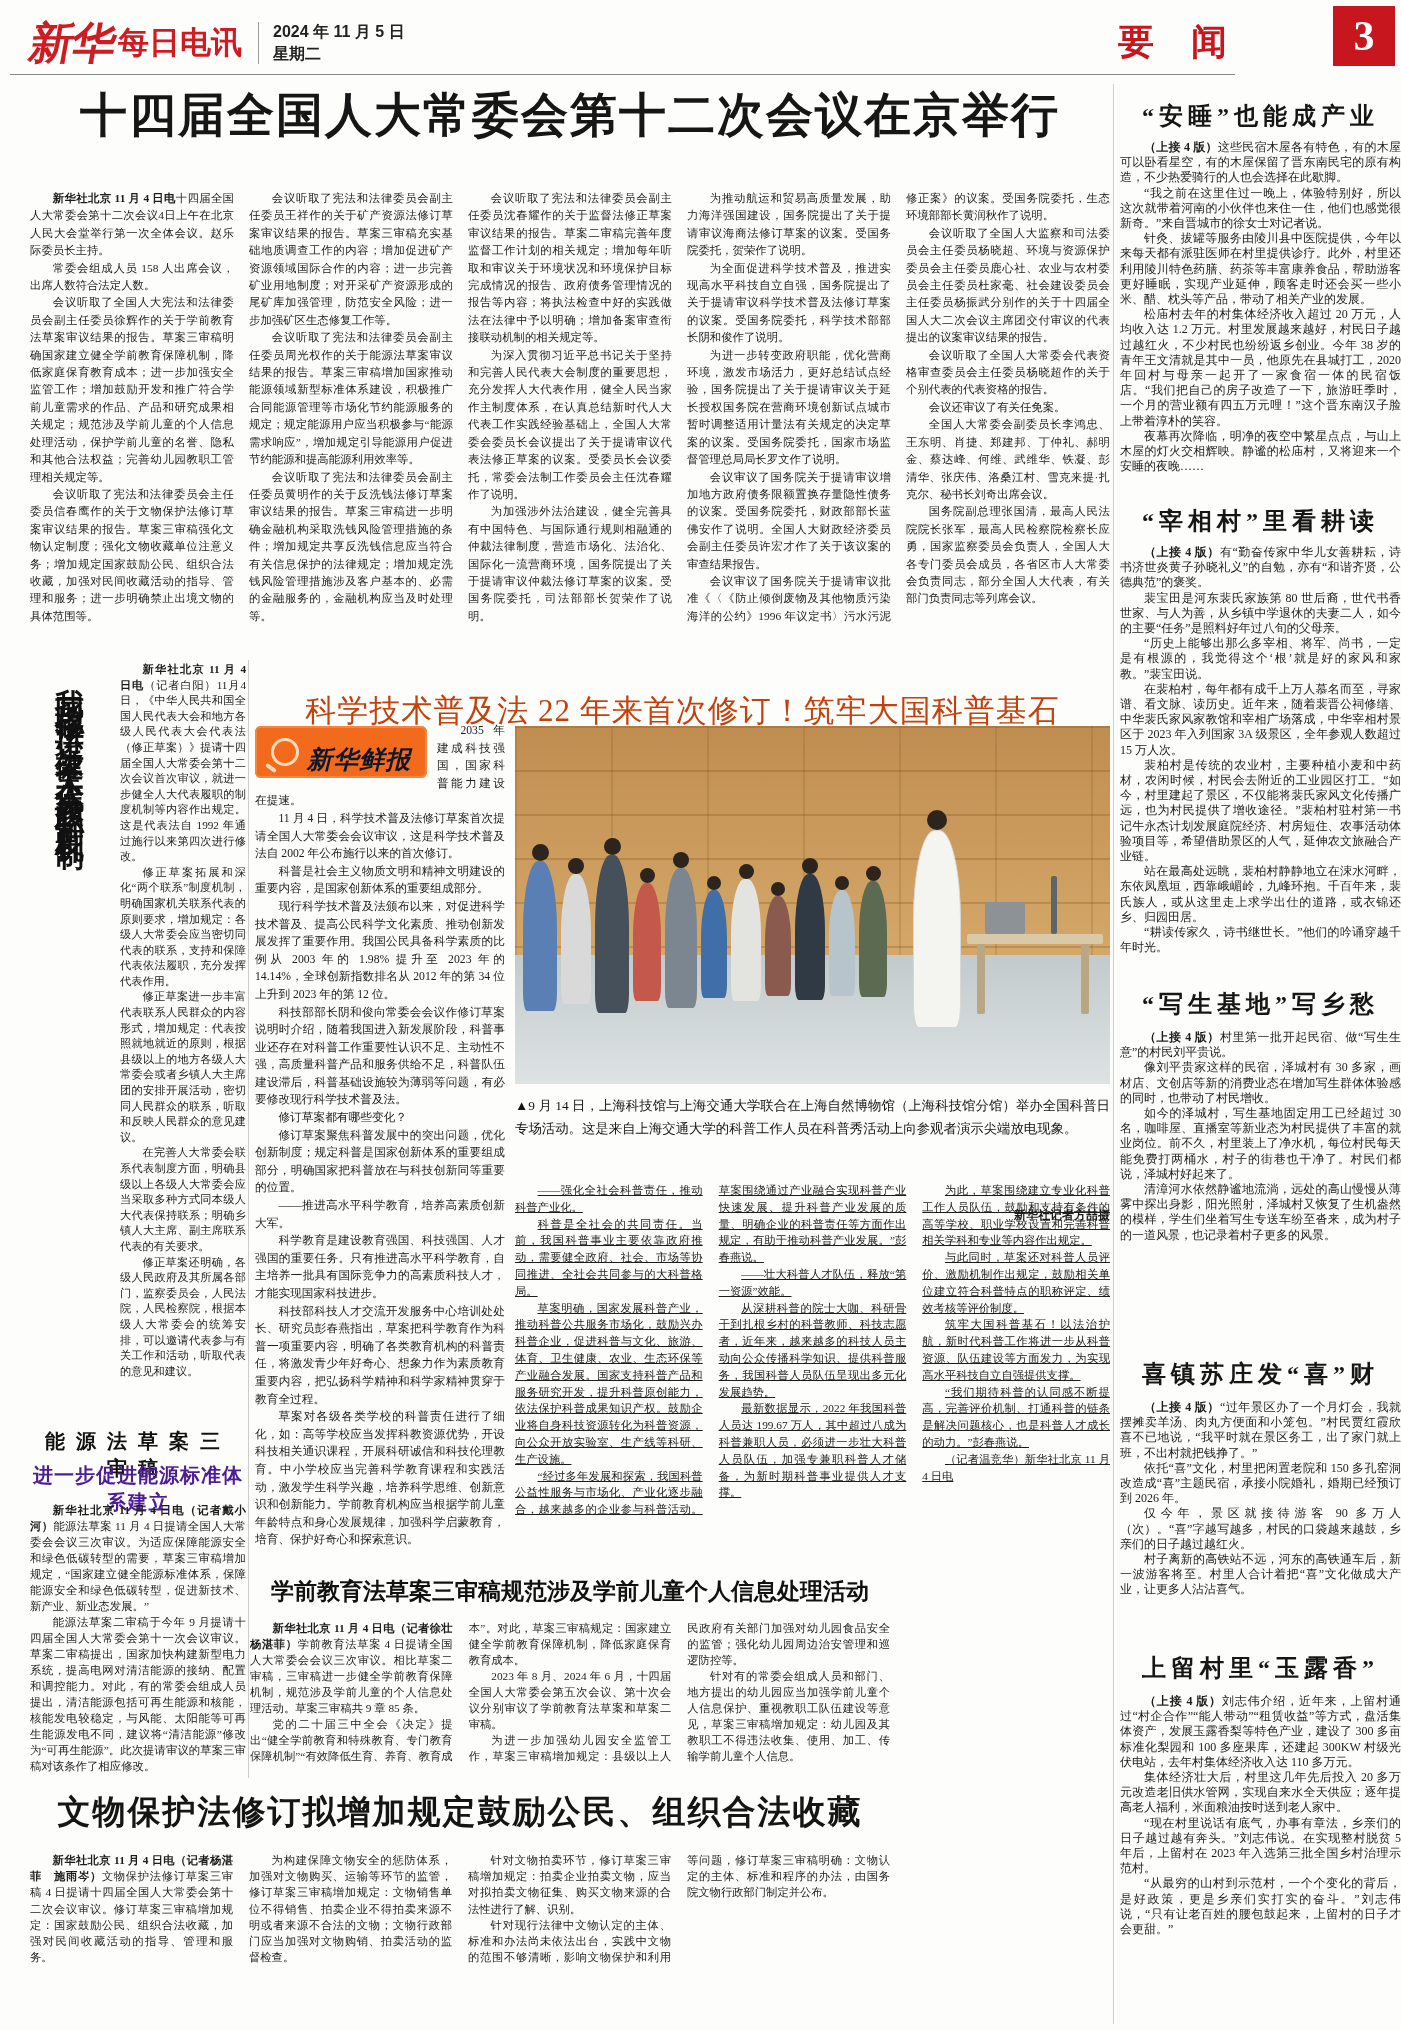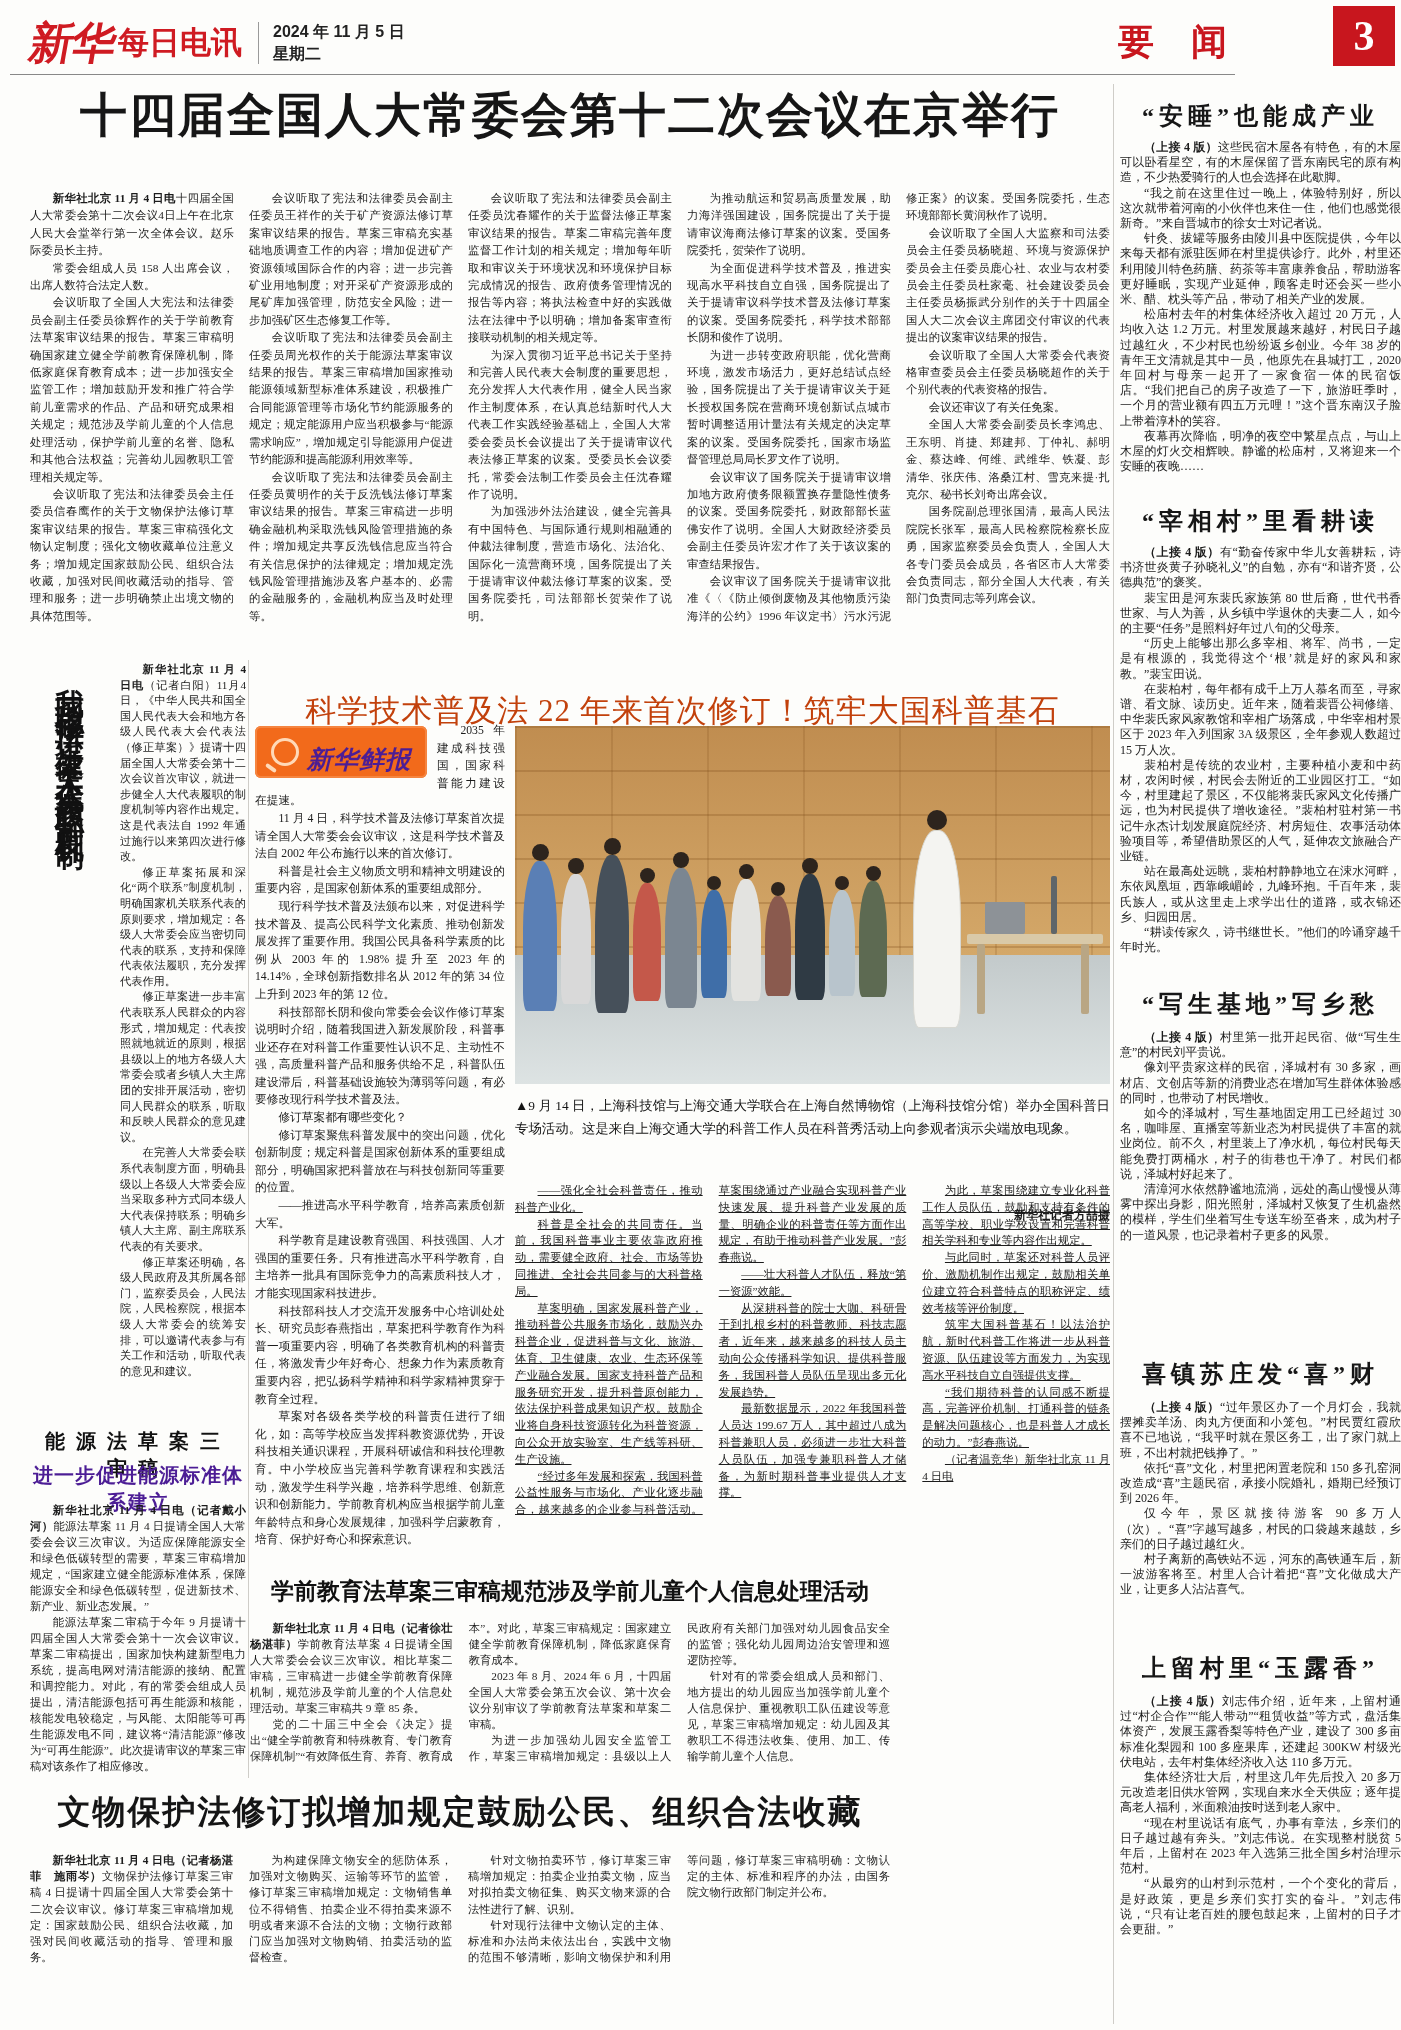--- a/index.html
+++ b/index.html
@@ -46,21 +46,21 @@
   
   .sci-headline{position:absolute;left:255px;top:666px;width:855px;text-align:center;
                 font-size:31px;font-weight:normal;letter-spacing:1px;color:#c2410c;margin-top:24px;}
   .sci-left{position:absolute;left:255px;top:722px;width:250px;height:843px;overflow:hidden;
             font-size:11.7px;line-height:17.6px;}
   .badge{float:left;width:172px;height:52px;background:#f26a1b;border-radius:6px;margin:4px 10px 6px 0;
          display:flex;align-items:center;justify-content:center;box-shadow:inset 0 0 0 2px #f58540;}
   .badge .mag{width:22px;height:22px;border:3px solid #ffd9b8;border-radius:50%;position:relative;margin-right:8px;}
   .badge .mag:after{content:"";position:absolute;left:-9px;bottom:-7px;width:12px;height:4px;background:#ffd9b8;
                     transform:rotate(35deg);border-radius:2px;}
-  .badge .blabel{color:#4c1d95;font-size:25px;font-weight:bold;font-style:italic;
+  .badge .blabel{color:#0f172a;font-size:25px;font-weight:bold;font-style:italic;
                  font-family:"Liberation Serif",serif;letter-spacing:1px;margin-top:16px;}
   
   .photo{position:absolute;left:515px;top:726px;width:595px;height:358px;overflow:hidden;background:#c99a5e;}
   .photo .wall{position:absolute;left:0;top:0;width:100%;height:64%;
     background:
       repeating-linear-gradient(to bottom,rgba(120,70,20,.25) 0 2px,transparent 2px 44px),
       repeating-linear-gradient(to right,rgba(120,70,20,.18) 0 2px,transparent 2px 96px),
       linear-gradient(to bottom,#c08d50,#d4a869);}
   .photo .floor{position:absolute;left:0;bottom:0;width:100%;height:36%;
     background:linear-gradient(to bottom,#c3cacb,#dde3e3);}

